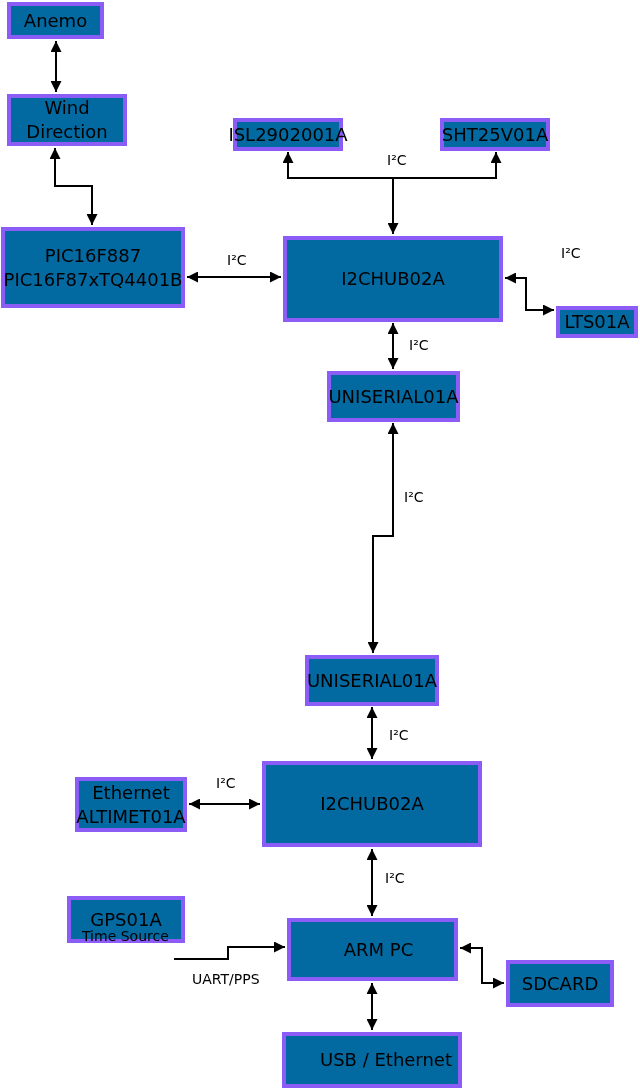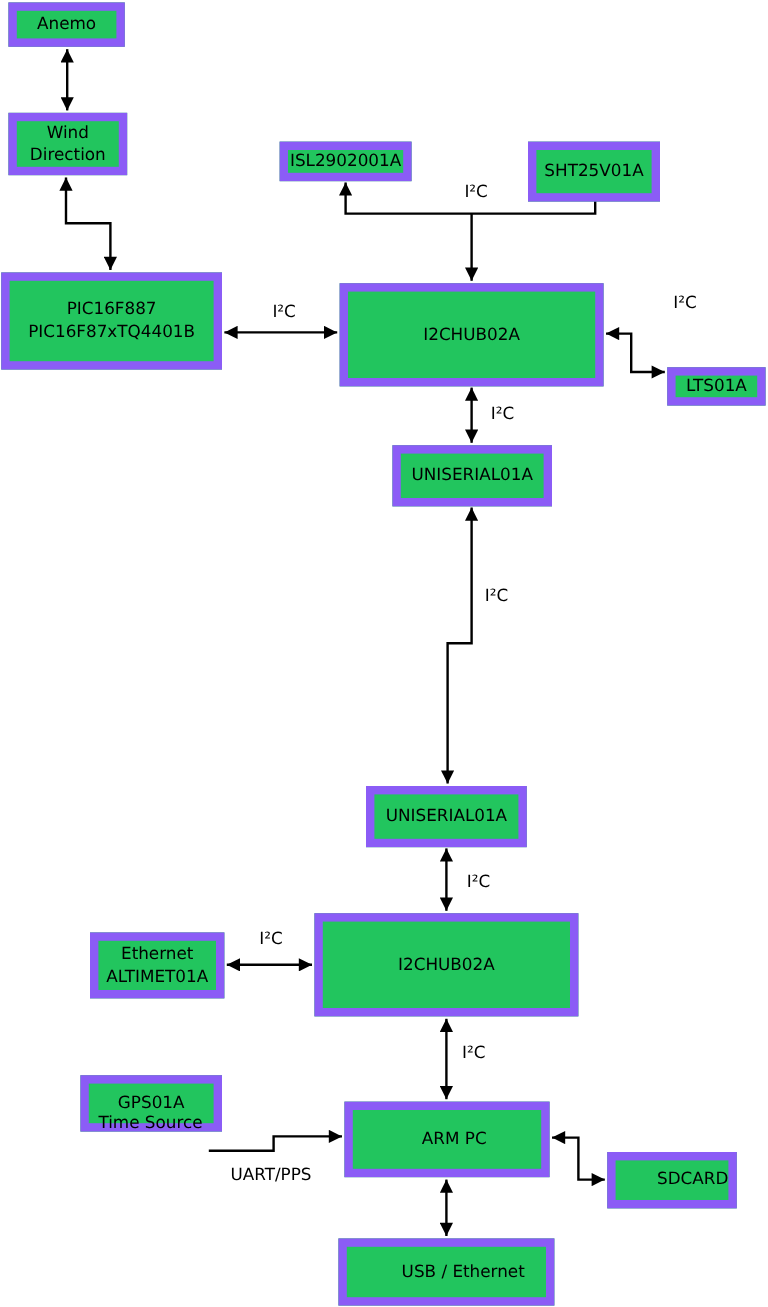--- a/index.html
+++ b/index.html
@@ -2,23 +2,23 @@
 <html><head>
 <meta charset="utf-8">
 <style>
   html,body { margin:0; padding:0; background:#ffffff; }
   .stage {
     position:relative; width:640px; height:1089px; background:#ffffff;
     font-family:"DejaVu Sans", sans-serif; color:#000; overflow:hidden;
   }
   .node {
     position:absolute; box-sizing:border-box;
-    border:7px solid #8b5cf6; background:#22c55e;
+    border:4px solid #8b5cf6; background:#0369a1;
     display:flex; flex-direction:column; align-items:center; justify-content:center;
-    text-align:center; font-size:14px; line-height:1.32; white-space:nowrap;
+    text-align:center; font-size:18px; line-height:1.32; white-space:nowrap;
   }
   .lbl {
     position:absolute; font-size:14px; line-height:1.2; white-space:nowrap;
   }
   svg.wires { position:absolute; left:0; top:0; display:block; }
   svg.wires path { fill:none; stroke:#000; stroke-width:2; }
 </style>
 </head>
 <body>
 
@@ -56,35 +56,35 @@
 
     <path d="M460,948 H482 V983 H504" marker-start="url(#arr)" marker-end="url(#arr)"></path>
 
     <path d="M372,983 V1030" marker-start="url(#arr)" marker-end="url(#arr)"></path>
   </svg>
 
   <div class="node" style="left:7px; top:2px; width:97px; height:37px;">
     <span>Anemo</span>
   </div>
 
-  <div class="node" style="left:7px; top:94px; width:99px; height:52px;">
+  <div class="node" style="left:7px; top:94px; width:120px; height:52px;">
     <span>Wind</span>
     <span>Direction</span>
   </div>
 
   <div class="node" style="left:1px; top:227px; width:184px; height:81px;">
     <span>PIC16F887</span>
     <span>PIC16F87xTQ4401B</span>
   </div>
 
   <div class="node" style="left:233px; top:118px; width:110px; height:33px;">
     <span>ISL2902001A</span>
   </div>
 
-  <div class="node" style="left:440px; top:118px; width:110px; height:50px;">
+  <div class="node" style="left:440px; top:118px; width:110px; height:33px;">
     <span>SHT25V01A</span>
   </div>
 
   <div class="node" style="left:283px; top:236px; width:220px; height:86px;">
     <span>I2CHUB02A</span>
   </div>
 
   <div class="node" style="left:556px; top:306px; width:82px; height:32px;">
     <span>LTS01A</span>
   </div>
@@ -107,21 +107,21 @@
   </div>
 
   <div class="node" style="left:287px; top:918px; width:171px; height:63px;padding-left:12px;">
     <span>ARM PC</span>
   </div>
 
   <div class="node" style="left:67px; top:896px; width:118px; height:47px;">
     <span>GPS01A</span>
   </div>
 
-  <div class="node" style="left:506px; top:960px; width:108px; height:47px;align-items:flex-end;">
+  <div class="node" style="left:506px; top:960px; width:108px; height:47px;">
     <span>SDCARD</span>
   </div>
 
   <div class="node" style="left:282px; top:1032px; width:180px; height:56px;padding-left:28px;">
     <span>USB / Ethernet</span>
   </div>
 
   <div class="lbl" style="left:227px; top:252px;">I²C</div>
   <div class="lbl" style="left:387px; top:152px;">I²C</div>
   <div class="lbl" style="left:561px; top:245px;">I²C</div>

